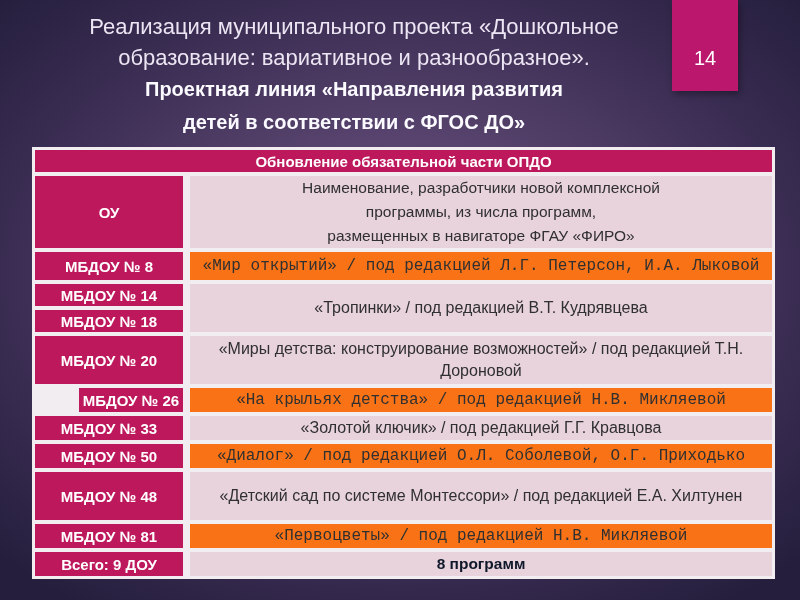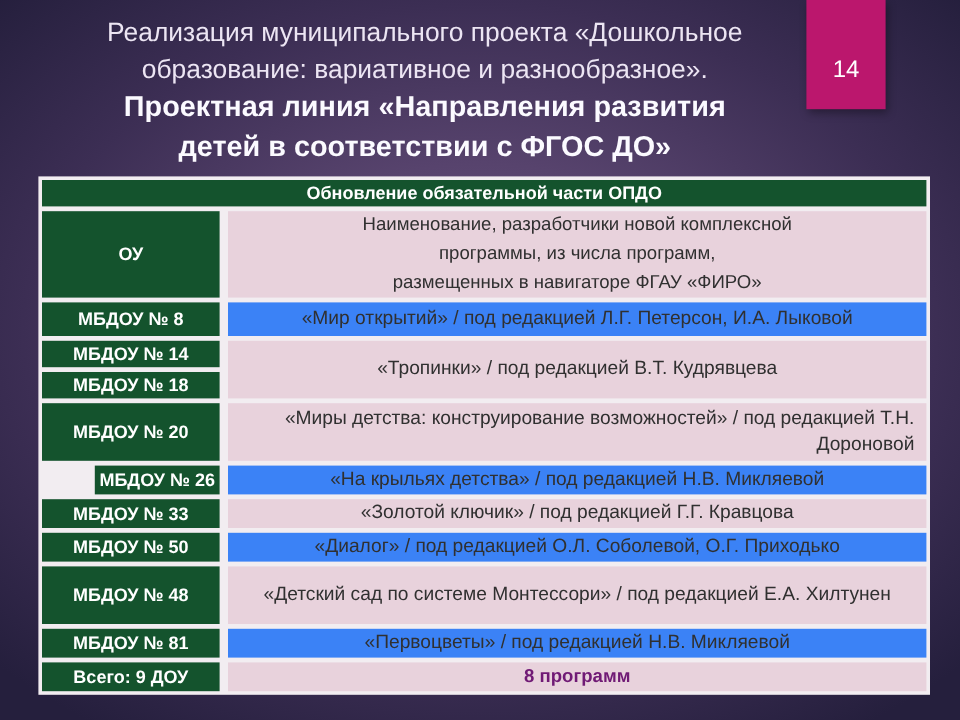--- a/index.html
+++ b/index.html
@@ -13,21 +13,21 @@
 
   
   .title-block {
     position:absolute; left:28px; top:11px; width:652px;
     text-align:center;
   }
   .title-main {
     font-size:22px; line-height:31px; color:#ece5f3; font-weight:normal;
   }
   .title-sub {
-    font-size:24px; line-height:33px; color:#fbfaff; font-weight:bold;
+    font-size:20px; line-height:33px; color:#fbfaff; font-weight:bold;
   }
 
   
   .page-box {
     position:absolute; left:672px; top:0; width:66px; height:91px;
     background:#bb176d; color:#ffffff;
     display:flex; align-items:flex-end; justify-content:center;
     padding-bottom:21px; box-sizing:border-box;
     font-size:20px;
     box-shadow:2px 3px 7px rgba(0,0,0,0.35);
@@ -37,30 +37,30 @@
   .prog-table {
     position:absolute; left:32px; top:147px; width:743px; height:432px;
     background:#f2edf1; box-sizing:border-box; padding:3px;
     display:grid;
     grid-template-columns:148px 1fr;
     grid-template-rows:22px 72px 28px 22px 22px 48px 24px 24px 24px 48px 24px 24px;
     gap:4px 7px;
   }
   .cell { display:flex; align-items:center; justify-content:center; text-align:center; }
   .magenta {
-    background:#14532d; color:#ffffff; font-weight:bold; font-size:15px;
+    background:#be185d; color:#ffffff; font-weight:bold; font-size:15px;
   }
-  .pinkL { background:#3b82f6; }
+  .pinkL { background:#f97316;font-family:Liberation Mono, monospace; }
   .pinkD { background:#e8d2dc; }
   .prog {
-    font-size:16px; color:#303030; padding:0 10px; line-height:22px;text-align:right;
+    font-size:16px; color:#303030; padding:0 10px; line-height:22px;
   }
   .header-cell { grid-column:1 / -1; grid-row:1; }
   .prog-header { flex-direction:column; line-height:24px; font-size:15.5px; }
-  .bold-dark { font-weight:bold; color:#701a75; font-size:15.5px; }
+  .bold-dark { font-weight:bold; color:#0f172a; font-size:15.5px; }
 </style>
 </head>
 <body>
 
 <div class="slide">
 
   <div class="title-block">
     <div class="title-main">Реализация муниципального проекта «Дошкольное</div>
     <div class="title-main">образование: вариативное и разнообразное».</div>
     <div class="title-sub">Проектная линия «Направления развития</div>

